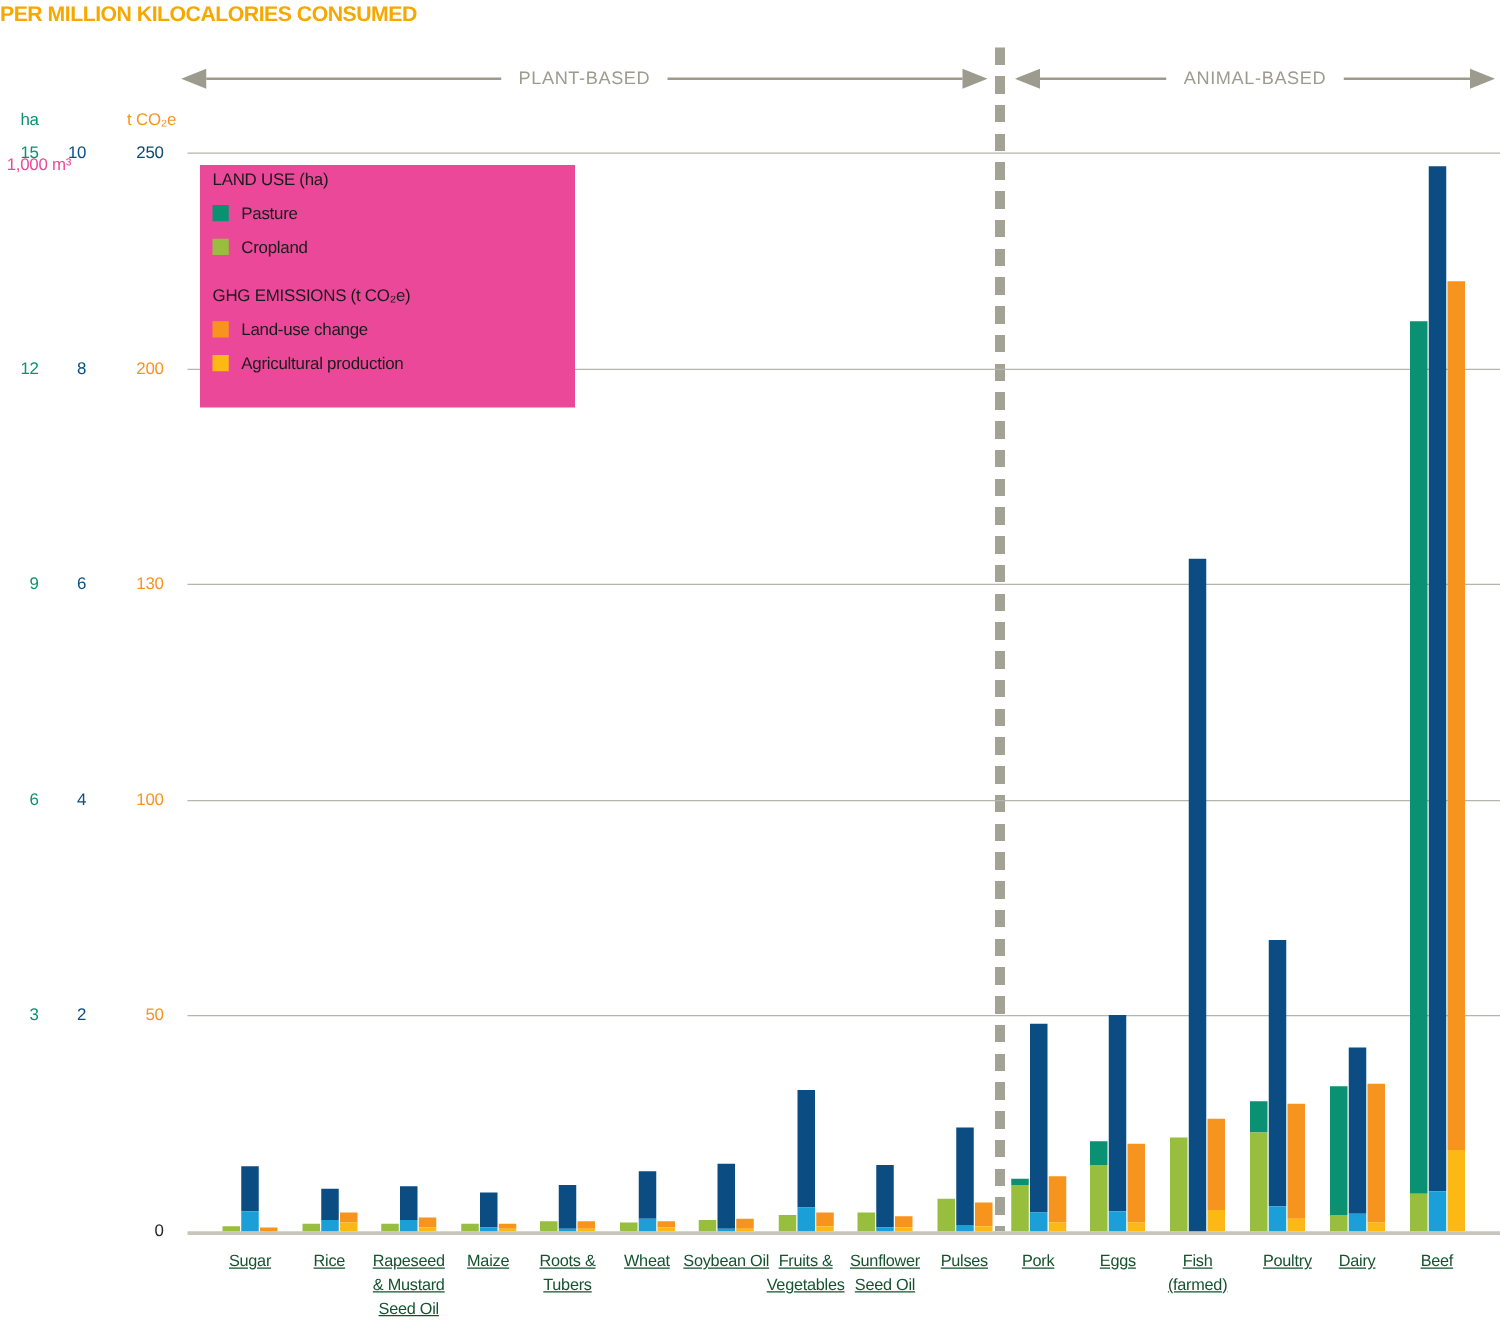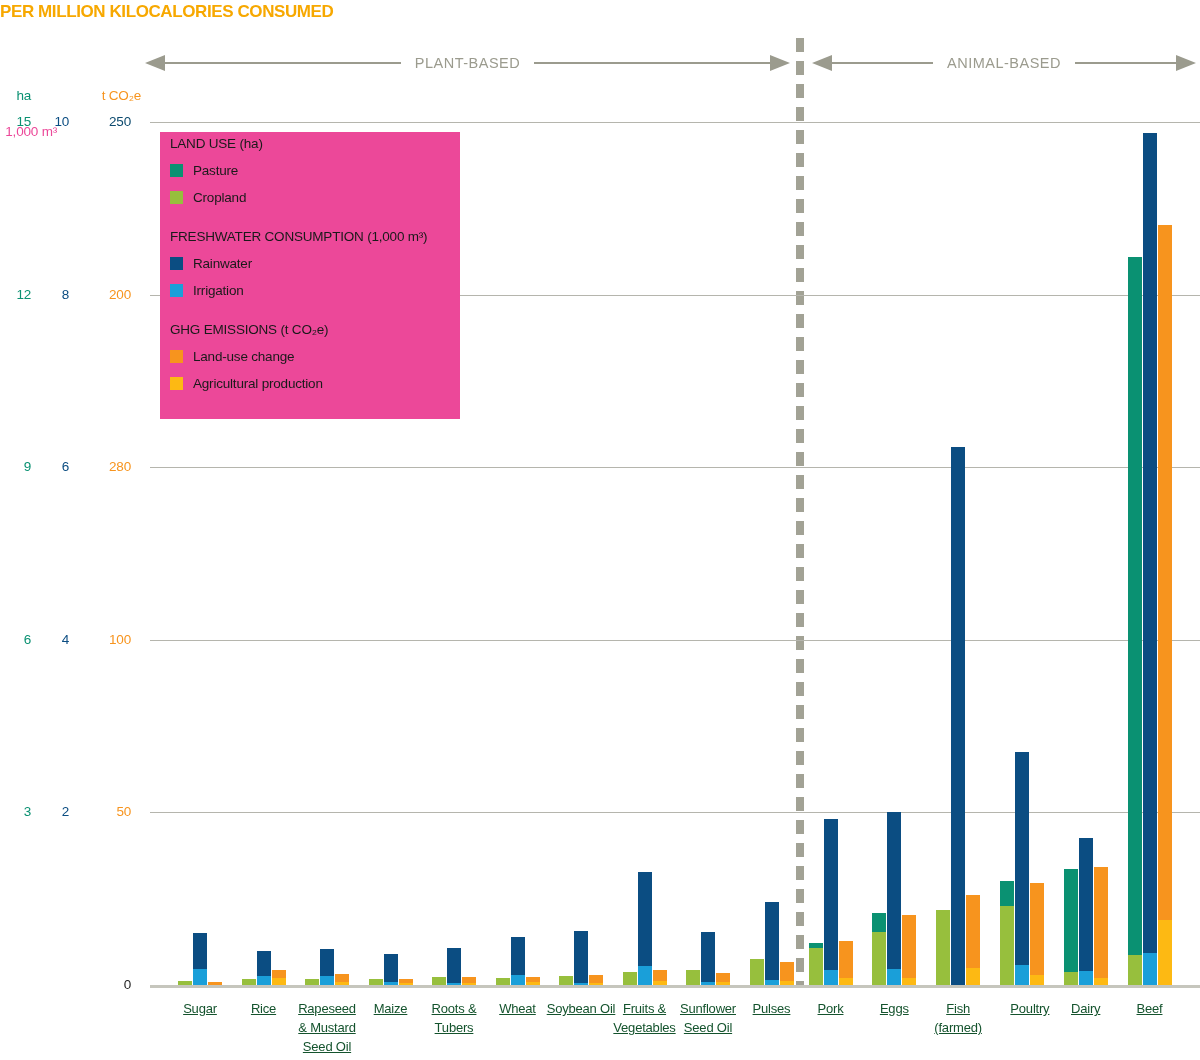--- a/index.html
+++ b/index.html
@@ -75,21 +75,21 @@
       <div class="tick-label" style="right: 1143px; top: 88px; color: #ec4899; margin-top: 36px;">1,000 m³</div>
       <div class="tick-label" style="right: 1059px; top: 88px; color: rgb(247, 148, 30);">t CO₂e</div>
       <div class="tick-label" style="right: 1169px; top: 114px; color: rgb(10, 145, 114);">15</div>
       <div class="tick-label" style="right: 1131px; top: 114px; color: rgb(11, 77, 130);">10</div>
       <div class="tick-label" style="right: 1069px; top: 114px; color: #0c4a6e;">250</div>
       <div class="tick-label" style="right: 1169px; top: 286.6px; color: rgb(10, 145, 114);">12</div>
       <div class="tick-label" style="right: 1131px; top: 286.6px; color: rgb(11, 77, 130);">8</div>
       <div class="tick-label" style="right: 1069px; top: 286.6px; color: rgb(247, 148, 30);">200</div>
       <div class="tick-label" style="right: 1169px; top: 459.2px; color: rgb(10, 145, 114);">9</div>
       <div class="tick-label" style="right: 1131px; top: 459.2px; color: rgb(11, 77, 130);">6</div>
-      <div class="tick-label" style="right: 1069px; top: 459.2px; color: rgb(247, 148, 30);">280</div>
+      <div class="tick-label" style="right: 1069px; top: 459.2px; color: rgb(247, 148, 30);">130</div>
       <div class="tick-label" style="right: 1169px; top: 631.8px; color: rgb(10, 145, 114);">6</div>
       <div class="tick-label" style="right: 1131px; top: 631.8px; color: rgb(11, 77, 130);">4</div>
       <div class="tick-label" style="right: 1069px; top: 631.8px; color: rgb(247, 148, 30);">100</div>
       <div class="tick-label" style="right: 1169px; top: 804.4px; color: rgb(10, 145, 114);">3</div>
       <div class="tick-label" style="right: 1131px; top: 804.4px; color: rgb(11, 77, 130);">2</div>
       <div class="tick-label" style="right: 1069px; top: 804.4px; color: rgb(247, 148, 30);">50</div>
       <div class="tick-label" style="right: 1069px; top: 977px; color: rgb(38, 38, 38);">0</div>
     </div>
 
   <div class="plot" id="plot-area" style="left: 150px; top: 122px; width: 1050px; height: 863px;">
@@ -336,31 +336,20 @@
         <div class="legend-item">
           <span class="swatch" style="background: rgb(10, 145, 114);"></span>
           <span class="legend-text">Pasture</span>
         </div>
         <div class="legend-item">
           <span class="swatch" style="background: rgb(151, 191, 61);"></span>
           <span class="legend-text">Cropland</span>
         </div>
       </div>
       <div class="legend-section">
-        <div class="legend-header">FRESHWATER CONSUMPTION (1,000 m³)</div>
-        <div class="legend-item">
-          <span class="swatch" style="background: rgb(11, 77, 130);"></span>
-          <span class="legend-text">Rainwater</span>
-        </div>
-        <div class="legend-item">
-          <span class="swatch" style="background: rgb(26, 159, 217);"></span>
-          <span class="legend-text">Irrigation</span>
-        </div>
-      </div>
-      <div class="legend-section">
         <div class="legend-header">GHG EMISSIONS (t CO₂e)</div>
         <div class="legend-item">
           <span class="swatch" style="background: rgb(247, 148, 30);"></span>
           <span class="legend-text">Land-use change</span>
         </div>
         <div class="legend-item">
           <span class="swatch" style="background: rgb(253, 185, 19);"></span>
           <span class="legend-text">Agricultural production</span>
         </div>
       </div>

